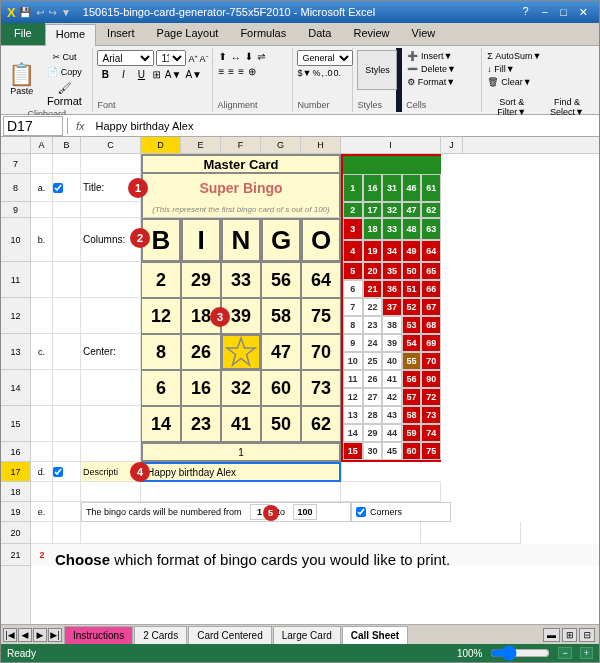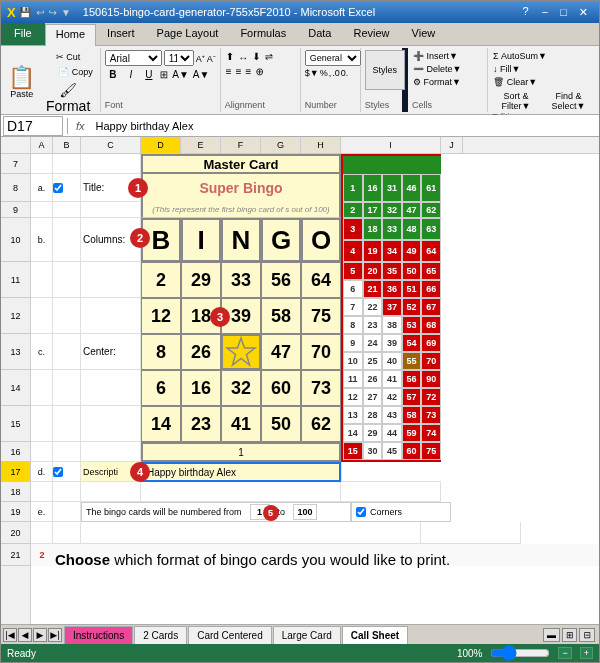--- a/index.html
+++ b/index.html
@@ -66,22 +66,22 @@
     <div style="display:flex;height:68px;padding:2px 0;align-items:stretch;background:#f0f0f0;">
 
       <div style="display:flex;flex-direction:column;align-items:center;border-right:1px solid #ccc;padding:2px 4px;min-width:56px;">
         <div style="display:flex;flex:1;gap:2px;align-items:center;">
           <button style="background:none;border:1px solid transparent;cursor:pointer;padding:2px;display:flex;flex-direction:column;align-items:center;justify-content:center;height:50px;width:36px;">
             <div style="font-size:22px;line-height:1;">📋</div>
             <span style="font-size:9px;">Paste</span>
           </button>
           <div style="display:flex;flex-direction:column;gap:1px;">
             <button style="font-size:9px;border:1px solid transparent;background:none;cursor:pointer;padding:1px 2px;">✂ Cut</button>
-            <button style="font-size:9px;border:1px solid transparent;background:none;cursor:pointer;padding:1px 2px;text-align:right;">📄 Copy</button>
-            <button style="font-size:14px;border:1px solid transparent;background:none;cursor:pointer;padding:1px 2px;">🖌 Format</button>
+            <button style="font-size:9px;border:1px solid transparent;background:none;cursor:pointer;padding:1px 2px;">📄 Copy</button>
+            <button style="font-size:11px;border:1px solid transparent;background:none;cursor:pointer;padding:1px 2px;">🖌 Format</button>
           </div>
         </div>
         <div style="font-size:9px;color:#555;">Clipboard</div>
       </div>
 
       <div style="display:flex;flex-direction:column;border-right:1px solid #ccc;padding:2px 4px;min-width:120px;">
         <div style="display:flex;gap:2px;align-items:center;margin-bottom:2px;">
           <select style="font-size:10px;width:70px;height:16px;"><option>Arial</option></select>
           <select style="font-size:10px;width:30px;height:16px;"><option>11</option></select>
           <button style="font-size:9px;border:none;background:none;cursor:pointer;">A⁺</button>
@@ -139,21 +139,21 @@
         </div>
         <div style="font-size:9px;color:#555;">Cells</div>
       </div>
 
       <div style="display:flex;flex-direction:column;padding:2px 4px;min-width:80px;">
         <div style="display:flex;flex-direction:column;gap:1px;flex:1;">
           <button style="font-size:9px;border:1px solid transparent;background:none;cursor:pointer;text-align:left;">Σ AutoSum▼</button>
           <button style="font-size:9px;border:1px solid transparent;background:none;cursor:pointer;text-align:left;">↓ Fill▼</button>
           <button style="font-size:9px;border:1px solid transparent;background:none;cursor:pointer;text-align:left;">🗑 Clear▼</button>
         </div>
-        <div style="display:flex;gap:2px;margin-top:2px;">
+        <div style="display:flex;gap:2px;margin-top:8px;">
           <button style="font-size:9px;border:1px solid transparent;background:none;cursor:pointer;">Sort &amp; Filter▼</button>
           <button style="font-size:9px;border:1px solid transparent;background:none;cursor:pointer;">Find &amp; Select▼</button>
         </div>
         <div style="font-size:9px;color:#555;margin-top:auto;">Editing</div>
       </div>
     </div>
   </div>
 
   <div class="formula-bar">
     <input class="name-box" value="D17" style="">

